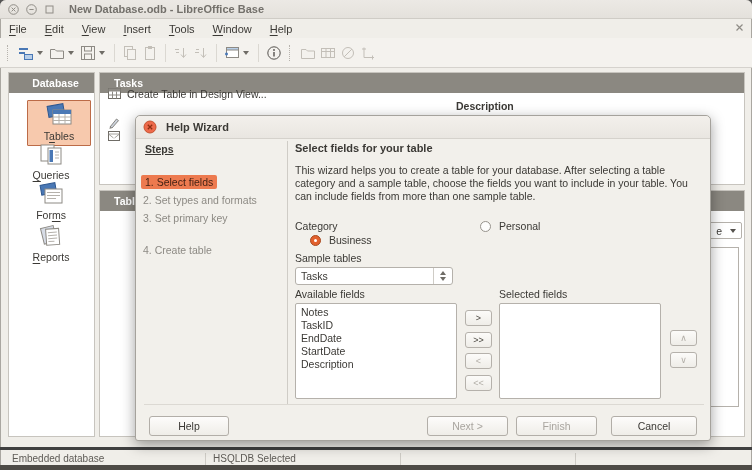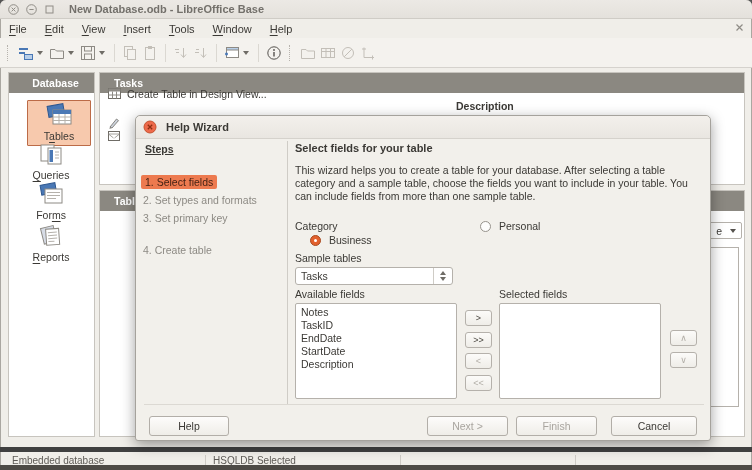--- a/index.html
+++ b/index.html
@@ -34,21 +34,21 @@
   .panelhdr.center{padding-left:8px;text-align:center;}
   
   .sideitem{position:absolute;left:11px;width:62px;text-align:center;}
   .sideitem .lbl{display:block;margin-top:1px;color:#3b3935;}
   .sideitem.sel{left:18px;width:62px;background:#f7c9ad;border:1px solid #bc6b47;
                 border-radius:1px;padding:2px 0 3px;}
   
   .taskrow{position:absolute;display:flex;align-items:center;gap:6px;color:#3b3935;}
   
   .statusbar{position:absolute;left:0;top:447px;width:752px;height:18px;
-             border-top:5px solid #404040;font-size:10px;color:#5e5b56;}
+             border-top:3px solid #404040;font-size:10px;color:#5e5b56;}
   .statusdiv{position:absolute;top:3px;width:1px;height:12px;background:#cfccc6;}
   .bottomband{position:absolute;left:0;top:465px;width:752px;height:5px;background:#4e4b46;}
   
   .dialog{position:absolute;left:135px;top:115px;width:576px;height:326px;
           background:#f2f0eb;border:1px solid #a5a29c;border-radius:5px 5px 3px 3px;
           box-shadow:0 4px 14px rgba(0,0,0,.38);box-sizing:border-box;}
   .dlgtitle{height:22px;background:linear-gradient(#f3f0ec,#e9e6e1);
             border-bottom:1px solid #d5d2cc;border-radius:5px 5px 0 0;
             display:flex;align-items:center;}
   .dlgtitle .txt{font-weight:bold;font-size:11px;color:#3b3935;margin-left:9px;}

